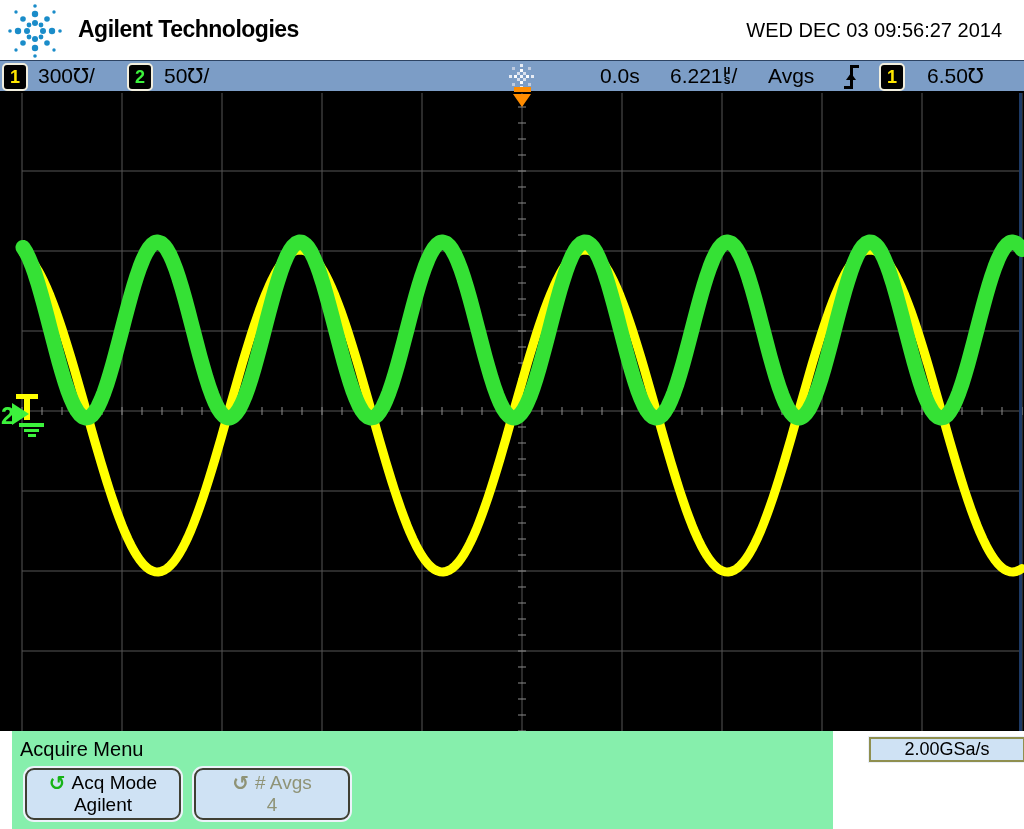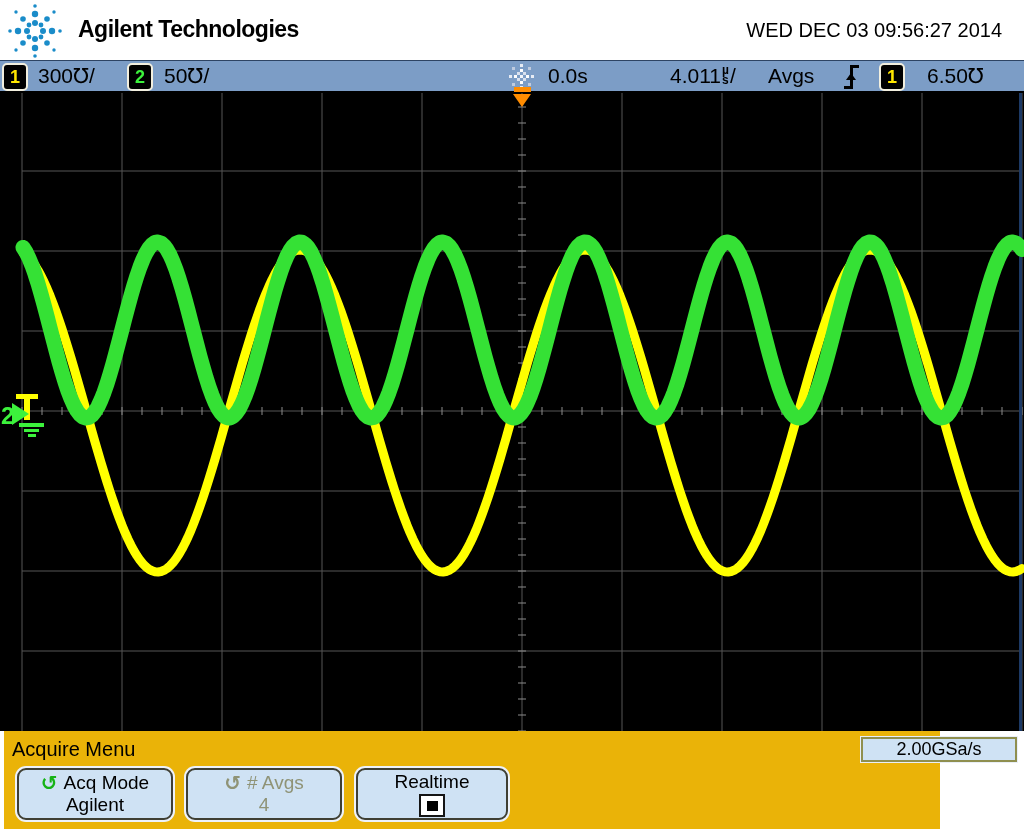--- a/index.html
+++ b/index.html
@@ -33,21 +33,21 @@
   .edge .v{position:absolute;left:6px;top:0;width:3px;height:24px;background:#000;}
   .edge .t{position:absolute;left:6px;top:0;width:9px;height:3px;background:#000;}
   .edge .b{position:absolute;left:0;top:21px;width:9px;height:3px;background:#000;}
   .edge .a{position:absolute;left:2px;top:8px;width:0;height:0;
     border-left:5px solid transparent;border-right:5px solid transparent;border-bottom:7px solid #000;}
   .trig-nub{position:absolute;left:514px;top:26px;width:17px;height:5px;background:#ff8c00;}
   
   .screen{position:absolute;left:0;top:93px;width:1024px;height:638px;background:#000;}
   .screen svg{position:absolute;left:0;top:0;}
   
-  .menu{position:absolute;left:4px;top:731px;width:936px;height:98px;background:#eab308;}
+  .menu{position:absolute;left:12px;top:731px;width:821px;height:98px;background:#86efac;}
   .menu-title{position:absolute;left:8px;top:7px;font-size:20px;color:#000;}
   .srate{position:absolute;left:857px;top:6px;width:156px;height:25px;background:#cfe2f4;
     border:2px solid #8f8f4f;box-sizing:border-box;box-shadow:0 0 0 1px #e9eff8;
     display:flex;align-items:center;justify-content:center;font-size:18px;color:#000;}
   .softkey{position:absolute;top:37px;height:52px;background:#cfe2f4;border:2px solid #3f3f33;
     border-radius:9px;box-shadow:0 0 0 2px #edf2fa;box-sizing:border-box;
     display:flex;flex-direction:column;align-items:center;justify-content:center;
     font-size:19px;color:#000;cursor:pointer;line-height:22px;}
   #sk1{left:13px;width:156px;}
   #sk2{left:182px;width:156px;}
@@ -100,24 +100,24 @@
 <div class="toolbar">
   <div class="badge c1" style="left:2px;">1</div>
   <div class="tb-text" style="left:38px;">300℧/</div>
   <div class="badge c2" style="left:127px;">2</div>
   <div class="tb-text" style="left:164px;">50℧/</div>
 
   <div class="spark">
       <span class="dot"></span>
     </div>
 
-  <div class="tb-text" style="left:548px;">0.0s</div>
+  <div class="tb-text" style="left:600px;">0.0s</div>
 
   <div class="tb-text" style="left:670px;">
-    <span>4.011</span><span class="stack">
+    <span>6.221</span><span class="stack">
         <span>µ</span>
         <span>s</span>
       </span><span>/</span>
   </div>
 
   <div class="tb-text" style="left:768px;">Avgs</div>
 
   <div class="edge">
     <span class="t"></span>
       <span class="v"></span>
@@ -275,21 +275,13 @@
   </div>
 
   <div class="softkey disabled" id="sk2">
     <div class="r1">
       <span class="rot">↺</span>
       <span># Avgs</span>
     </div>
     <div>4</div>
   </div>
 
-  <div class="softkey" id="sk3">
-    <div class="r1">
-      <span>Realtime</span>
-    </div>
-    <div class="checkbox checked" id="realtime-check">
-      <div class="fill"></div>
-    </div>
-  </div>
 </div>
 
 </body></html>

